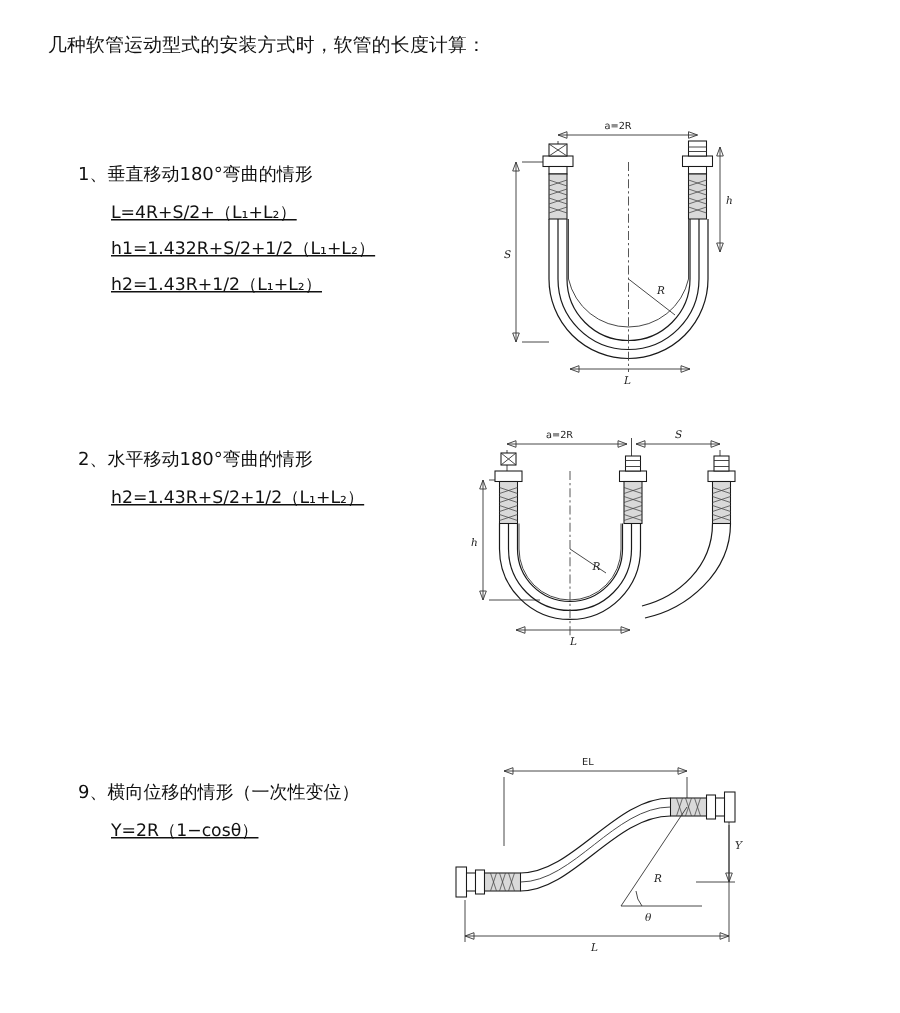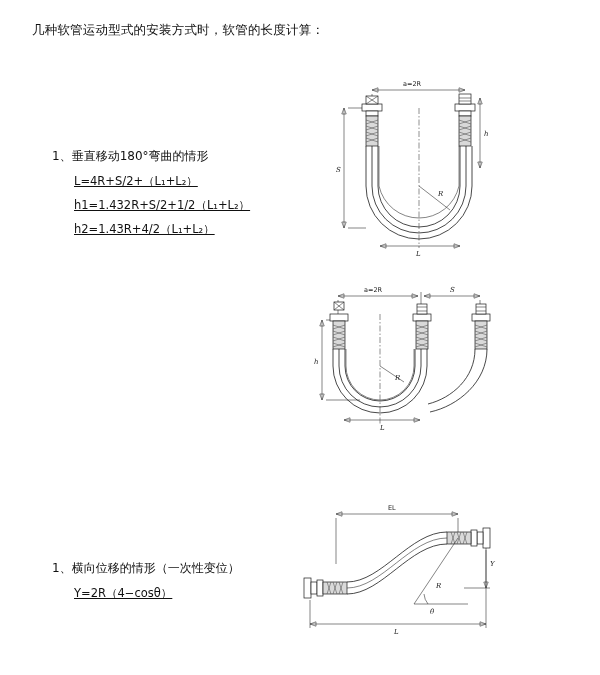--- a/index.html
+++ b/index.html
@@ -36,21 +36,20 @@
   }
   .sec1 { top: 108px; }
   .sec2 { top: 298px; }
   .sec3 { top: 520px; }
 
   .text-col {
     position: absolute;
     left: 52px;
     top: 0;
     width: 260px;
-    margin-top: 40px;
   }
   .sec-title {
     font-size: 12px;
     margin-bottom: 9px;
     white-space: nowrap;
   }
   .formula {
     font-size: 11.5px;
     margin: 0 0 9px 22px;
     white-space: nowrap;
@@ -81,21 +80,21 @@
 
 <div class="page">
 
   <div class="heading">几种软管运动型式的安装方式时，软管的长度计算：</div>
 
   <div class="section sec1">
     <div class="text-col">
       <div class="sec-title">1、垂直移动180°弯曲的情形</div>
       <div class="formula">L=4R+S/2+（L₁+L₂）</div>
       <div class="formula">h1=1.432R+S/2+1/2（L₁+L₂）</div>
-      <div class="formula">h2=1.43R+4/2（L₁+L₂）</div>
+      <div class="formula">h2=1.43R+1/2（L₁+L₂）</div>
     </div>
 
     <div class="fig fig1">
       <svg width="220" height="220" viewBox="0 0 220 220">
 
         <line class="dim" x1="72" y1="22" x2="165" y2="22"></line>
         <path class="dim" d="M72 22 l6 -2.2 v4.4 z" fill="#333"></path>
         <path class="dim" d="M165 22 l-6 -2.2 v4.4 z" fill="#333"></path>
         <text class="lbl" x="103" y="18">a=2R</text>
 
@@ -163,20 +162,22 @@
         <line class="dim" x1="80" y1="178" x2="160" y2="178"></line>
         <path class="dim" d="M80 178 l6 -2.2 v4.4 z" fill="#333"></path>
         <path class="dim" d="M160 178 l-6 -2.2 v4.4 z" fill="#333"></path>
         <text class="lbl-i" x="116" y="188">L</text>
       </svg>
     </div>
   </div>
 
   <div class="section sec2">
     <div class="text-col">
+      <div class="sec-title">2、水平移动180°弯曲的情形</div>
+      <div class="formula">h2=1.43R+S/2+1/2（L₁+L₂）</div>
     </div>
 
     <div class="fig fig2">
       <svg width="220" height="180" viewBox="0 0 220 180">
 
         <line class="dim" x1="38" y1="22" x2="118" y2="22"></line>
         <path class="dim" d="M38 22 l6 -2.2 v4.4 z" fill="#333"></path>
         <path class="dim" d="M118 22 l-6 -2.2 v4.4 z" fill="#333"></path>
         <text class="lbl" x="64" y="18">a=2R</text>
 
@@ -260,22 +261,22 @@
         <line class="dim" x1="44" y1="146" x2="120" y2="146"></line>
         <path class="dim" d="M44 146 l6 -2.2 v4.4 z" fill="#333"></path>
         <path class="dim" d="M120 146 l-6 -2.2 v4.4 z" fill="#333"></path>
         <text class="lbl-i" x="80" y="156">L</text>
       </svg>
     </div>
   </div>
 
   <div class="section sec3">
     <div class="text-col">
-      <div class="sec-title">1、横向位移的情形（一次性变位）</div>
-      <div class="formula">Y=2R（4−cosθ）</div>
+      <div class="sec-title">9、横向位移的情形（一次性变位）</div>
+      <div class="formula">Y=2R（1−cosθ）</div>
     </div>
 
     <div class="fig fig3">
       <svg width="230" height="150" viewBox="0 0 230 150">
 
         <line class="dim" x1="46" y1="22" x2="168" y2="22"></line>
         <path class="dim" d="M46 22 l6 -2.2 v4.4 z" fill="#333"></path>
         <path class="dim" d="M168 22 l-6 -2.2 v4.4 z" fill="#333"></path>
         <text class="lbl" x="98" y="18">EL</text>
         <line class="dim" x1="46" y1="26" x2="46" y2="72"></line>

